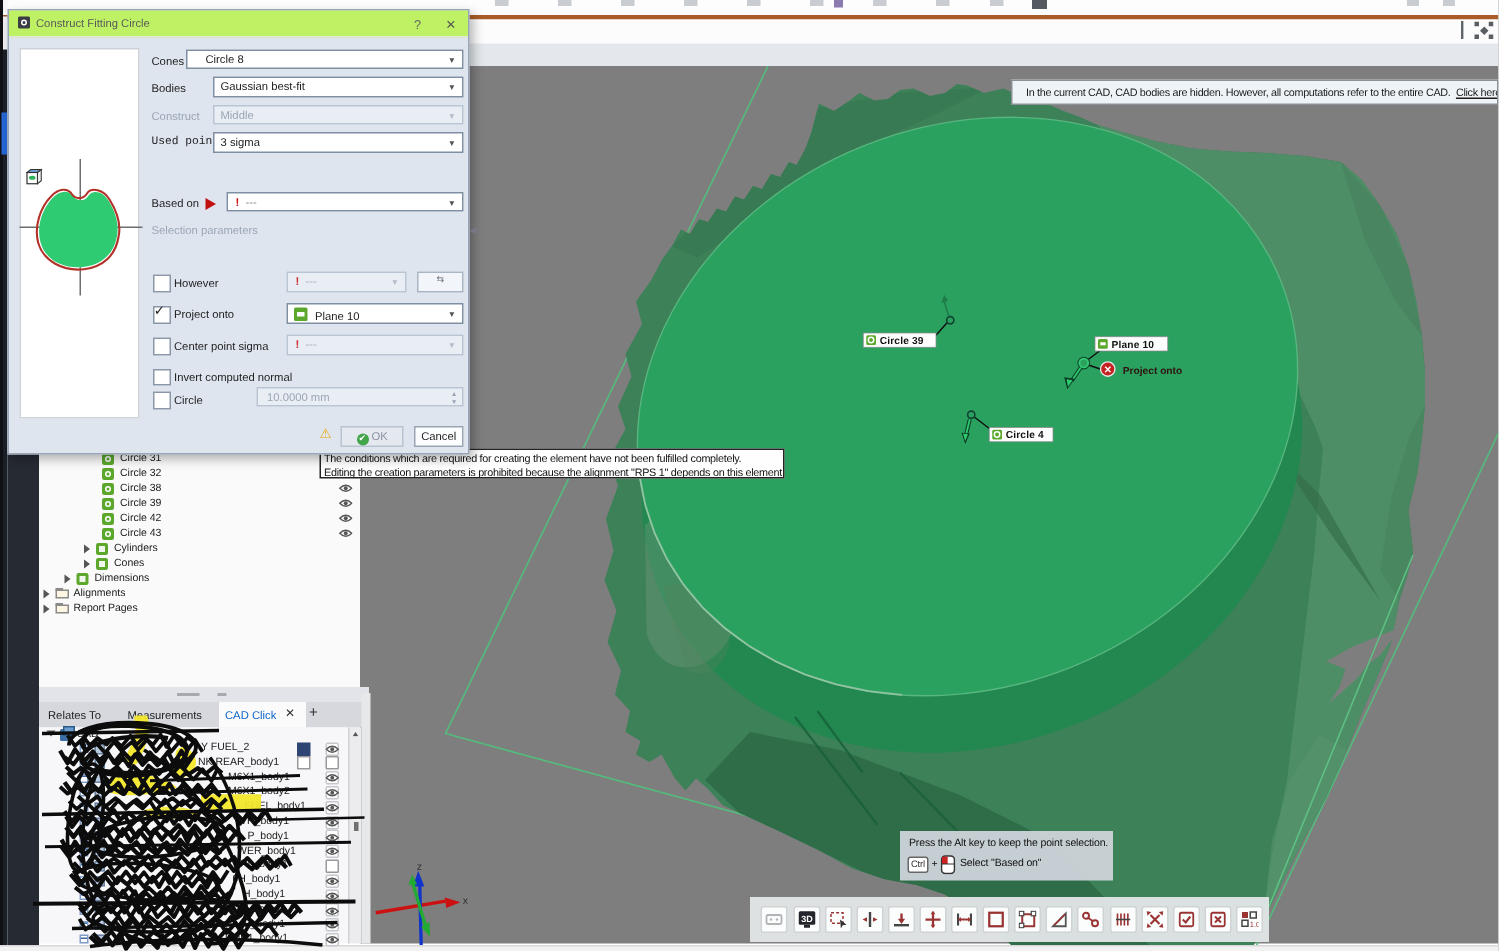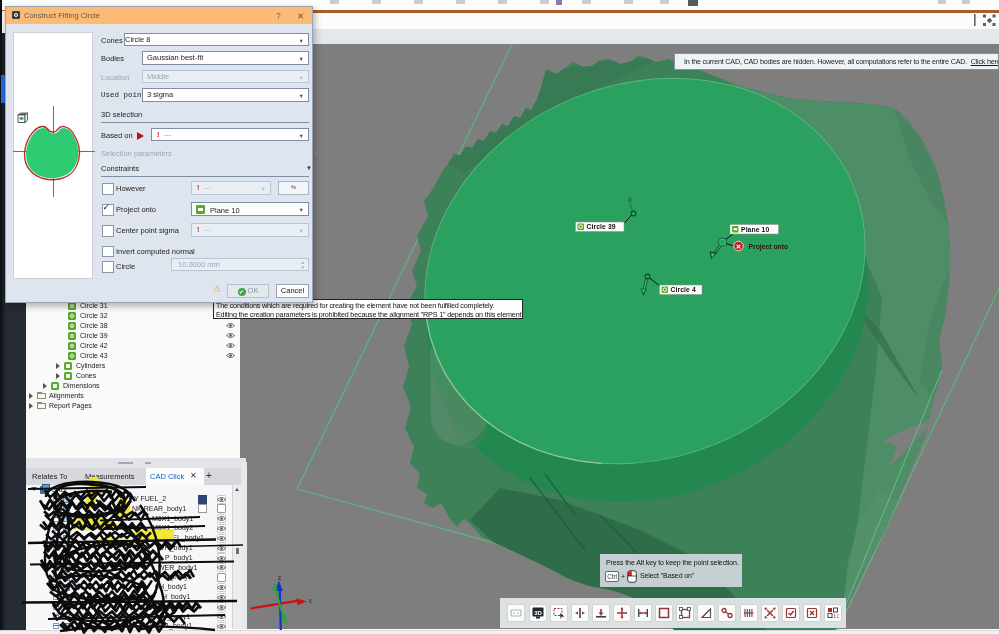--- a/index.html
+++ b/index.html
@@ -493,21 +493,21 @@
   </div>
 
   <div class="abs" style="left:232px;top:485px;width:9px;height:144px;background:#ececee;border-left:1px solid #cfd2d5;box-sizing:border-box;">
     <div class="abs" style="left:2px;top:3px;width:4px;height:3px;background:#555;clip-path:polygon(50% 0,0 100%,100% 100%);"></div>
     <div class="abs" style="left:2.5px;top:63px;width:3px;height:6px;background:#707070;"></div>
   </div>
   <div class="abs" style="left:241px;top:462px;width:6px;height:167px;background:#e7e8ea;"></div>
 
   <div id="dlg" class="abs" style="z-index:60;left:5px;top:5.5px;width:306px;height:295px;background:#dfe5ef;border:1px solid #98a5b6;box-shadow:2px 3px 7px rgba(0,0,0,0.3);font-size:7.5px;color:#222;">
 
-    <div class="abs" style="left:0;top:0;width:306px;height:18px;background:#fdba74;border-bottom:1px solid #e4e4e4;box-sizing:border-box;">
+    <div class="abs" style="left:0;top:0;width:306px;height:18px;background:#bef264;border-bottom:1px solid #e4e4e4;box-sizing:border-box;">
       <div class="abs" style="left:6px;top:4.5px;width:8px;height:8px;background:#3a3d44;border-radius:1px;"></div>
       <div class="abs" style="left:8px;top:6.5px;width:4px;height:4px;border:1px solid #fff;border-radius:50%;box-sizing:border-box;"></div>
       <div class="abs" style="left:18px;top:4.5px;color:#5a5a5a;">Construct Fitting Circle</div>
       <div class="abs" style="left:270px;top:4px;color:#666;font-size:8.5px;">?</div>
       <div class="abs" style="left:291px;top:4px;color:#555;font-size:8.5px;">✕</div>
     </div>
 
     <div class="abs" style="left:7px;top:25.5px;width:80px;height:247px;background:#fff;border:1px solid #cdd1d8;box-sizing:border-box;"></div>
     <div class="abs" style="left:7px;top:144px;width:82px;height:1px;background:#6e6e6e;"></div>
     <div class="abs" style="left:46.5px;top:99.5px;width:1px;height:91px;background:#6e6e6e;"></div>
@@ -516,33 +516,31 @@
       <path d="M15,12 C20,6.5 26,6 29,10.5 C31.5,14 36.5,14 39,10 C42,5.5 50,7.5 54,14 C59,22 62,30 60,39 C58,51 50,59 37,60.5 C23,62 10,55 6.5,43 C3.5,32 8,19 15,12 Z" fill="none" stroke="#b23229" stroke-width="1.4"></path>
     </svg>
     <svg class="abs" style="left:9.5px;top:104px;" width="13" height="13" viewBox="0 0 13 13">
       <polygon points="2,4 9,4 11.5,2 4.5,2" fill="#6f9fd3" stroke="#333" stroke-width="0.7"></polygon>
       <rect x="2" y="4" width="7" height="7.5" fill="#ffffff" stroke="#333" stroke-width="0.8"></rect>
       <polygon points="9,4 11.5,2 11.5,9.5 9,11.5" fill="#eee" stroke="#333" stroke-width="0.7"></polygon>
       <ellipse cx="5.5" cy="7.5" rx="2.2" ry="1.4" fill="#2db35a"></ellipse>
     </svg>
 
     <div class="abs" style="left:95px;top:29px;">Cones</div>
-    <div class="abs" style="left:118px;top:26px;width:185px;height:13.5px;background:#fff;border:1px solid #7e8fa3;box-sizing:border-box;line-height:11.5px;padding-left:0;">Circle 8<span style="position:absolute;right:4px;color:#555;font-size:5.5px;top:2px;">▼</span></div>
+    <div class="abs" style="left:118px;top:26px;width:185px;height:13.5px;background:#fff;border:1px solid #7e8fa3;box-sizing:border-box;line-height:11.5px;padding-left:12px;">Circle 8<span style="position:absolute;right:4px;color:#555;font-size:5.5px;top:2px;">▼</span></div>
     <div class="abs" style="left:95px;top:47.5px;">Bodies</div>
     <div class="abs" style="left:136px;top:44.5px;width:167px;height:13.5px;background:#fff;border:1px solid #7e8fa3;box-sizing:border-box;line-height:11.5px;padding-left:4px;">Gaussian best-fit<span style="position:absolute;right:4px;color:#555;font-size:5.5px;top:2px;">▼</span></div>
-    <div class="abs" style="left:95px;top:66px;color:#9aa6b6;">Location</div>
+    <div class="abs" style="left:95px;top:66px;color:#9aa6b6;">Construct</div>
     <div class="abs" style="left:136px;top:63px;width:167px;height:13.5px;background:#e9edf4;border:1px solid #bac5d3;box-sizing:border-box;line-height:11.5px;padding-left:4px;color:#9aa6b6;">Middle<span style="position:absolute;right:4px;color:#b3bdca;font-size:5.5px;top:2px;">▼</span></div>
     <div class="abs" style="left:95px;top:84.5px;font-family:Liberation Mono, monospace;">Used points</div>
     <div class="abs" style="left:136px;top:81.5px;width:167px;height:13.5px;background:#fff;border:1px solid #7e8fa3;box-sizing:border-box;line-height:11.5px;padding-left:4px;">3 sigma<span style="position:absolute;right:4px;color:#555;font-size:5.5px;top:2px;">▼</span></div>
-    <div class="abs" style="left:95px;top:103px;width:208px;border-bottom:1px solid #7f8da0;padding-bottom:3px;">3D selection</div>
     <div class="abs" style="left:95px;top:124.5px;">Based on</div>
     <div class="abs" style="left:131px;top:125px;width:0;height:0;border-left:7px solid #c01010;border-top:4px solid transparent;border-bottom:4px solid transparent;"></div>
     <div class="abs" style="left:145px;top:121px;width:158px;height:13.5px;background:#fff;border:1px solid #7e8fa3;box-sizing:border-box;line-height:11.5px;padding-left:5px;"><span style="color:#cc1111;font-weight:bold;">!</span>&nbsp; <span style="color:#888;">---</span><span style="position:absolute;right:4px;color:#555;font-size:5.5px;top:2px;">▼</span></div>
     <div class="abs" style="left:95px;top:142px;color:#9aa6b6;">Selection parameters<span style="position:absolute;left:212px;top:0;color:#778;font-size:6px;">◀</span></div>
-    <div class="abs" style="left:95px;top:157.5px;width:208px;border-bottom:1px solid #7f8da0;padding-bottom:3px;">Constraints<span style="position:absolute;left:205px;top:1px;color:#333;font-size:6px;">▼</span></div>
 
     <div class="abs" style="left:96px;top:176.5px;width:9.5px;height:9.5px;background:#fff;border:1px solid #8a97a8;"></div>
     <div class="abs" style="left:110px;top:177.5px;">However</div>
     <div class="abs" style="left:185px;top:174.5px;width:80px;height:13.5px;background:#e9edf4;border:1px solid #bac5d3;box-sizing:border-box;line-height:11.5px;padding-left:5px;"><span style="color:#cc3333;font-weight:bold;">!</span>&nbsp; <span style="color:#a8b2c0;">---</span><span style="position:absolute;right:4px;color:#b3bdca;font-size:5.5px;top:2px;">▼</span></div>
     <div class="abs" style="left:272px;top:174.5px;width:31px;height:13.5px;background:#f2f5f9;border:1px solid #aab5c3;box-sizing:border-box;text-align:center;line-height:11.5px;color:#667;font-size:6px;">⇆</div>
 
     <div class="abs" style="left:96px;top:197.5px;width:9.5px;height:9.5px;background:#fff;border:1px solid #8a97a8;"></div>
     <div class="abs" style="left:96.5px;top:195.5px;color:#222;font-size:9px;">✓</div>
     <div class="abs" style="left:110px;top:198.5px;">Project onto</div>
     <div class="abs" style="left:185px;top:195.5px;width:118px;height:13.5px;background:#fff;border:1px solid #7e8fa3;box-sizing:border-box;line-height:11.5px;">

